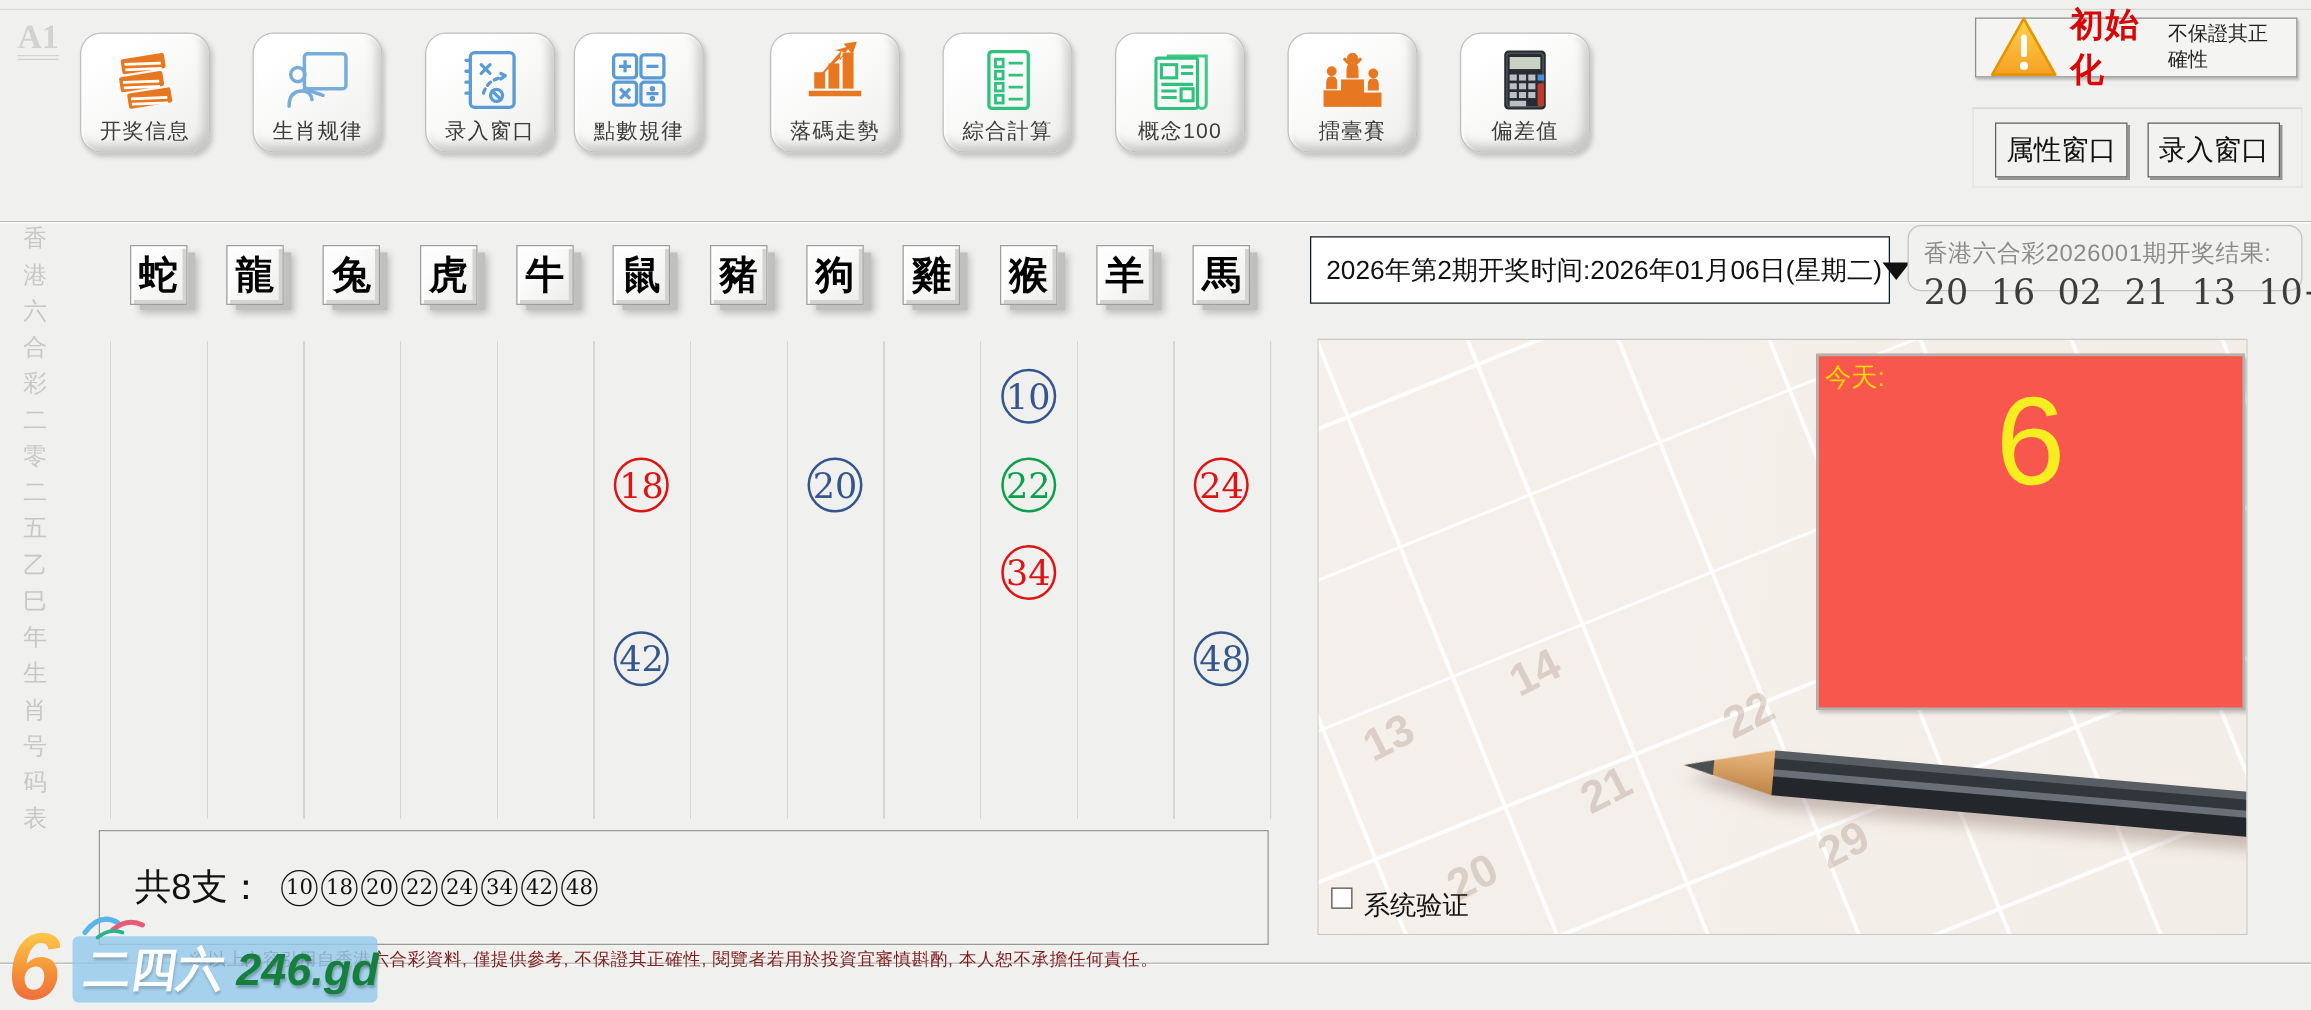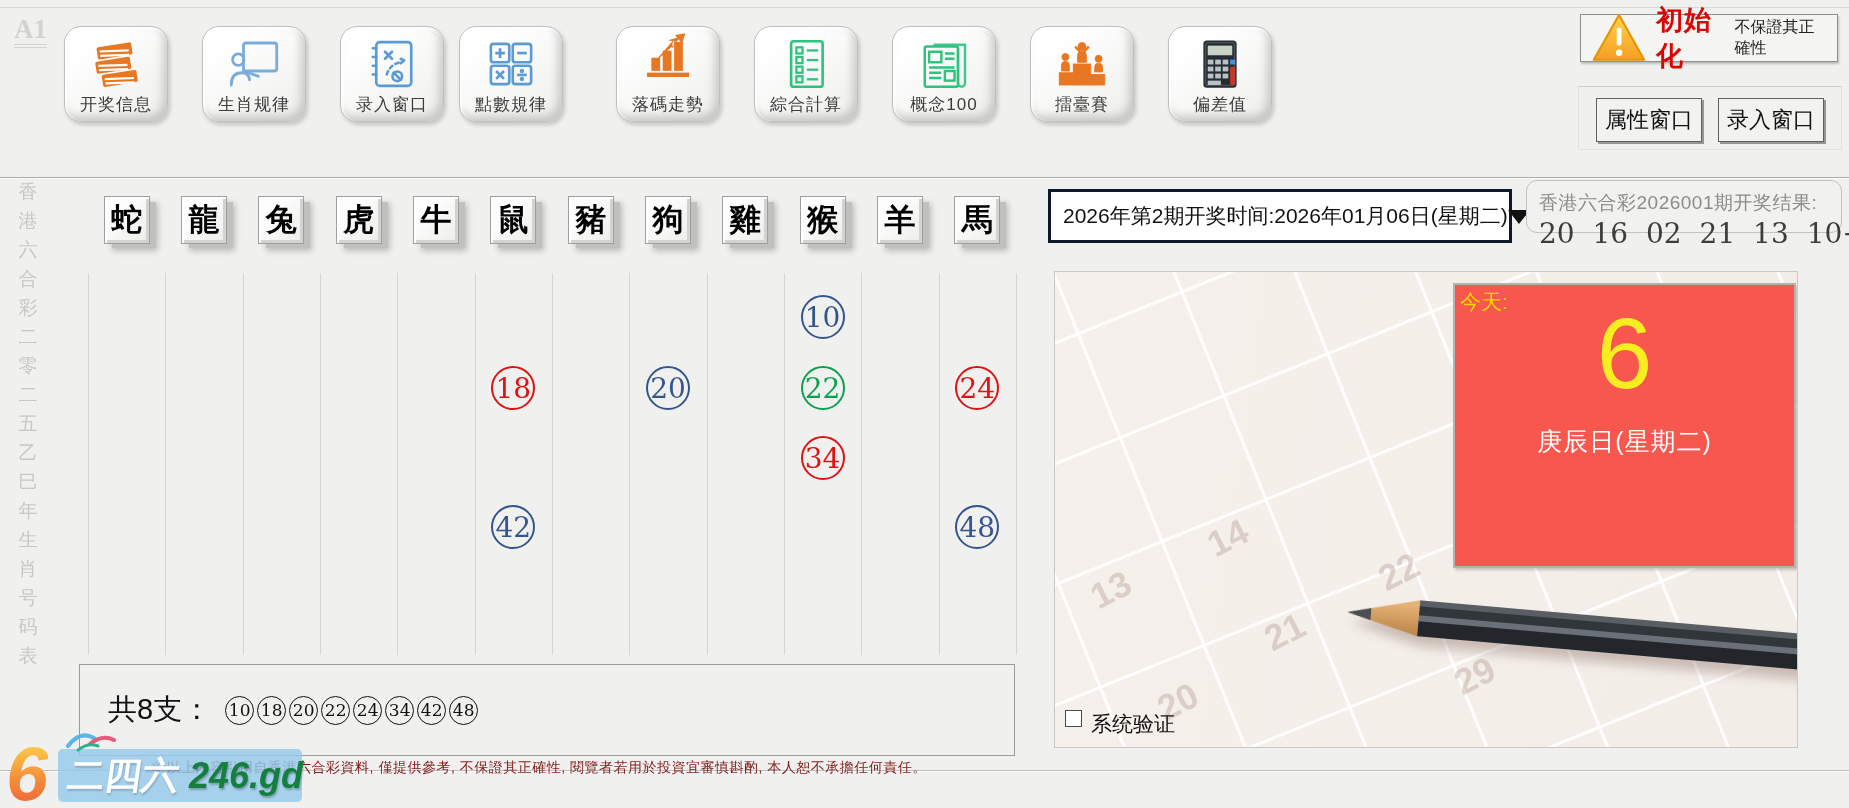--- a/index.html
+++ b/index.html
@@ -83,21 +83,21 @@
   .summary-label{font-size:29px;color:#111;}
   .summary-nums{display:flex;gap:3px;margin-left:14px;}
   .sum-circle{
     width:29px;height:29px;border-radius:50%;border:1.8px solid #111;box-sizing:border-box;
     display:flex;align-items:center;justify-content:center;
     font-family:"DejaVu Serif","Liberation Serif",serif;font-size:17px;color:#111;
   }
   
   .period-select{
     left:1048px;top:189px;width:464px;height:54px;background:#fff;
-    border:3px solid #0f172a;box-sizing:border-box;display:flex;align-items:center;
+    border:1px solid #0f172a;box-sizing:border-box;display:flex;align-items:center;
     padding:0 12px;font-size:21px;color:#111;cursor:pointer;white-space:nowrap;
   }
   .caret{margin-left:auto;width:0;height:0;border:11px solid transparent;
     border-top:14px solid #111;margin-top:12px;}
   .result-box{
     left:1526px;top:180px;width:316px;height:53px;border:1px solid #c3c3c1;
     border-radius:11px;background:#f1f1ef;box-sizing:border-box;
     padding:9px 10px 0 12px;
   }
   .result-title{font-size:19px;color:#8b8b89;letter-spacing:.5px;white-space:nowrap;}
@@ -421,21 +421,20 @@
       <span class="faint-num" style="left: 344px; top: 300px;">22</span>
       <span class="faint-num" style="left: 420px; top: 404px;">29</span>
     </div>
   <div class="pencil">
     <div class="pencil-tip"></div>
     <div class="pencil-body"></div>
   </div>
   <div class="red-card">
     <div class="today-label">今天:</div>
     <div class="cal-day">6</div>
-    <div class="cal-dayinfo">庚辰日(星期二)</div>
   </div>
   <div class="sys-check">
     <span class="check-box"></span>
     <span class="check-label">系统验证</span>
   </div>
 </div>
 
 <div class="abs footer-sep"></div>
 <div class="abs disclaimer">※ 以上內容引用自香港六合彩資料, 僅提供參考, 不保證其正確性, 閱覽者若用於投資宜審慎斟酌, 本人恕不承擔任何責任。</div>
 

